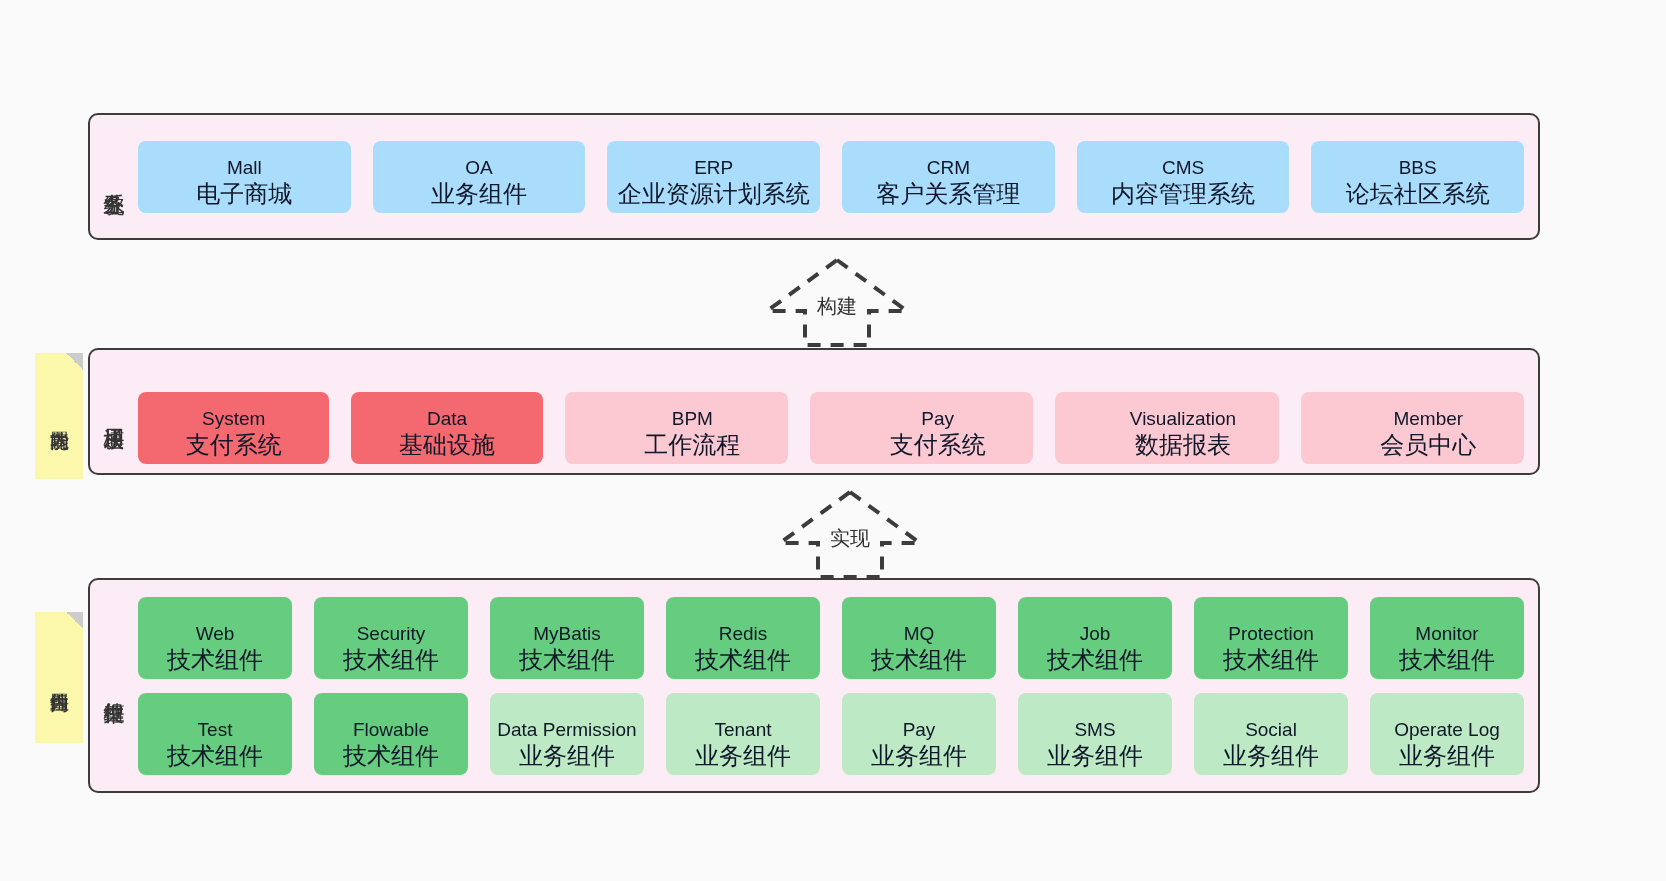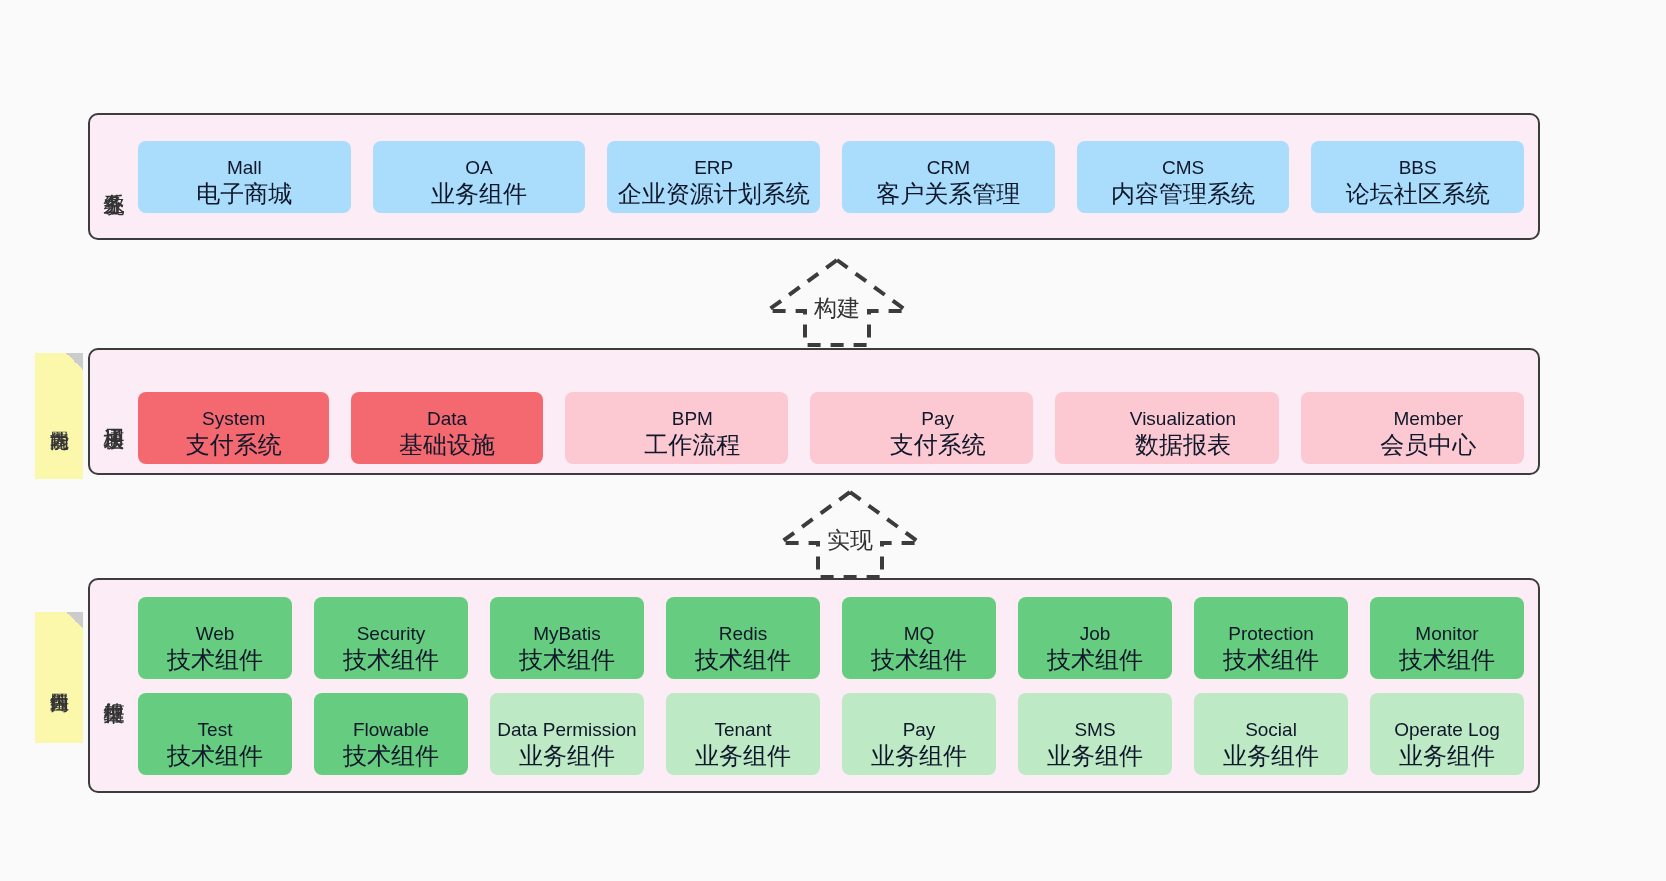--- a/index.html
+++ b/index.html
@@ -165,21 +165,21 @@
     width: 160px;
     height: 95px;
   }
   .arrow svg { display: block; }
   .arrow .arrow-label {
     position: absolute;
     left: 0;
     right: 0;
     top: 38px;
     text-align: center;
-    font-size: 23px;
+    font-size: 20px;
     color: #333333;
     user-select: none;
   }
   #arrow-build  { left: 757px; top: 255px; }
   #arrow-impl   { left: 770px; top: 487px; }
 </style>
 </head>
 <body>
 
 <div class="canvas">

